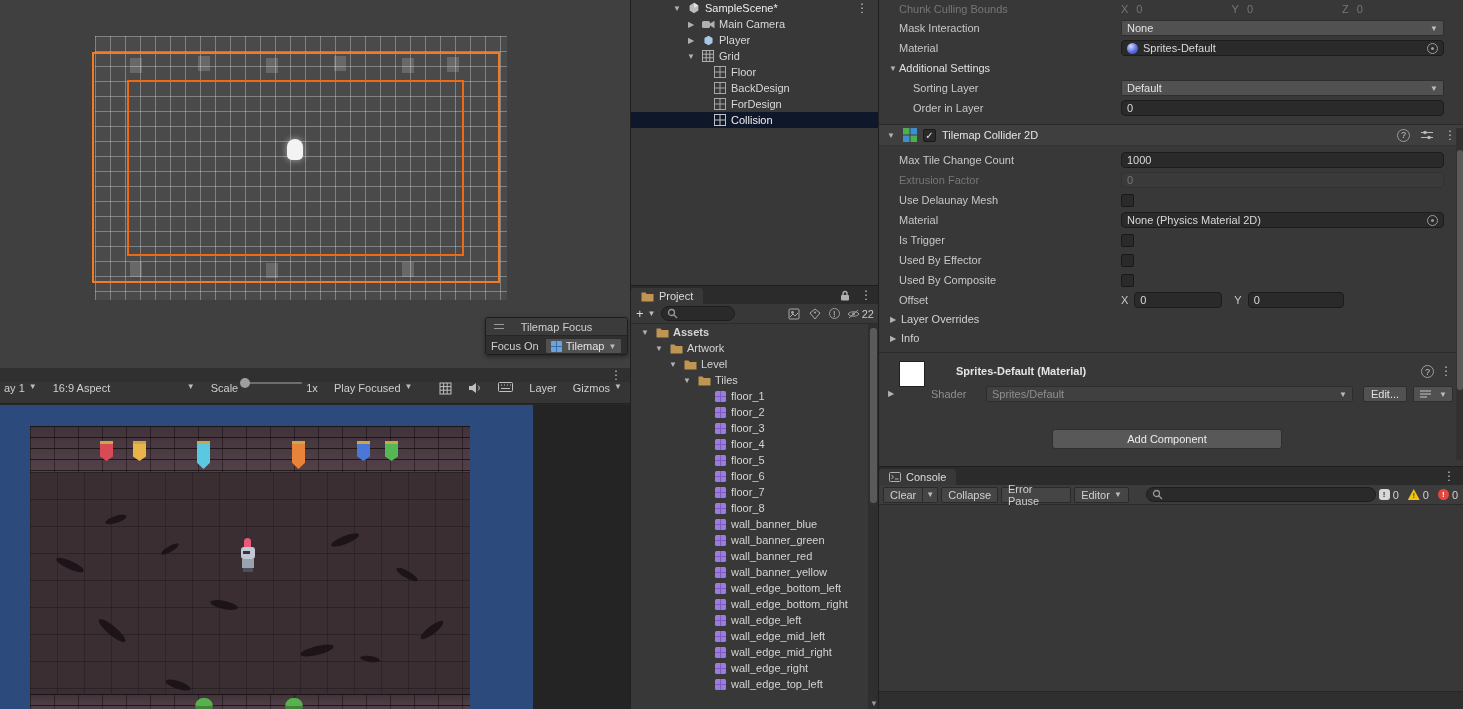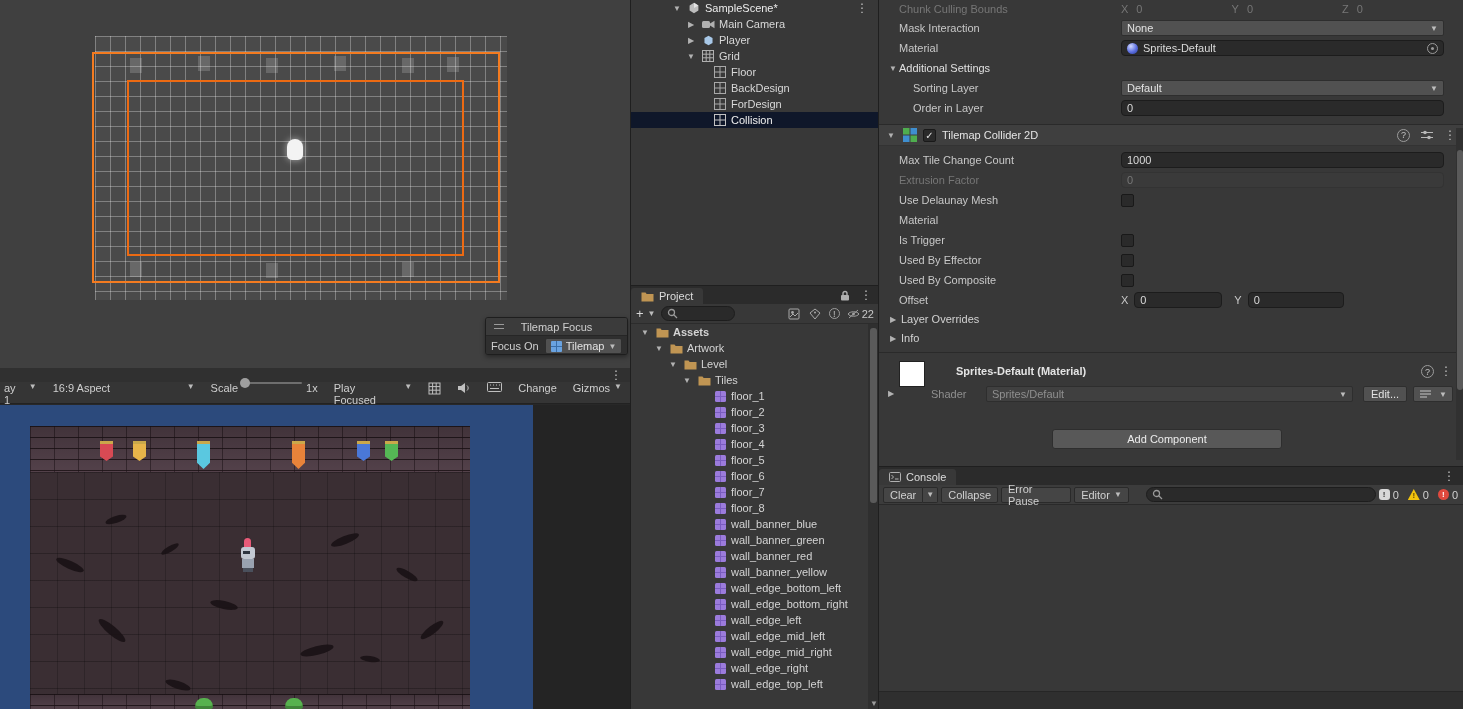--- a/index.html
+++ b/index.html
@@ -189,21 +189,21 @@
             <path d="M10 3.5c1.6 1.4 1.6 3.6 0 5" stroke="#c0c0c0" fill="none"></path>
           </svg>
       </span>
       <span class="tbtn">
         <svg width="15" height="10">
             <rect x="0.5" y="0.5" width="14" height="9" rx="1" fill="none" stroke="#c0c0c0"></rect>
             <path d="M3 3h1M6 3h1M9 3h1M12 3h1M3 6.5h9" stroke="#c0c0c0"></path>
           </svg>
       </span>
       <span class="tbtn">
-        <span>Change</span>
+        <span>Layer</span>
       </span>
       <span class="tbtn">
         <span>Gizmos</span>
         <span class="caret">▼</span>
       </span>
     </div>
 
     <div class="gp-render">
       <div class="camera">
         <div class="dungeon">
@@ -705,20 +705,26 @@
 
     <div class="irow" style="top:190px">
       <span class="ilab">Use Delaunay Mesh</span>
       <span class="ifield">
           <span class="cb"></span>
         </span>
     </div>
 
     <div class="irow" style="top:210px">
       <span class="ilab">Material</span>
+      <span class="ifield">
+          <span class="field grow" style="gap:5px">
+        <span>None (Physics Material 2D)</span>
+        <span class="picker"></span>
+          </span>
+      </span>
     </div>
 
     <div class="irow" style="top:230px">
       <span class="ilab">Is Trigger</span>
       <span class="ifield">
           <span class="cb"></span>
         </span>
     </div>
 
     <div class="irow" style="top:250px">

